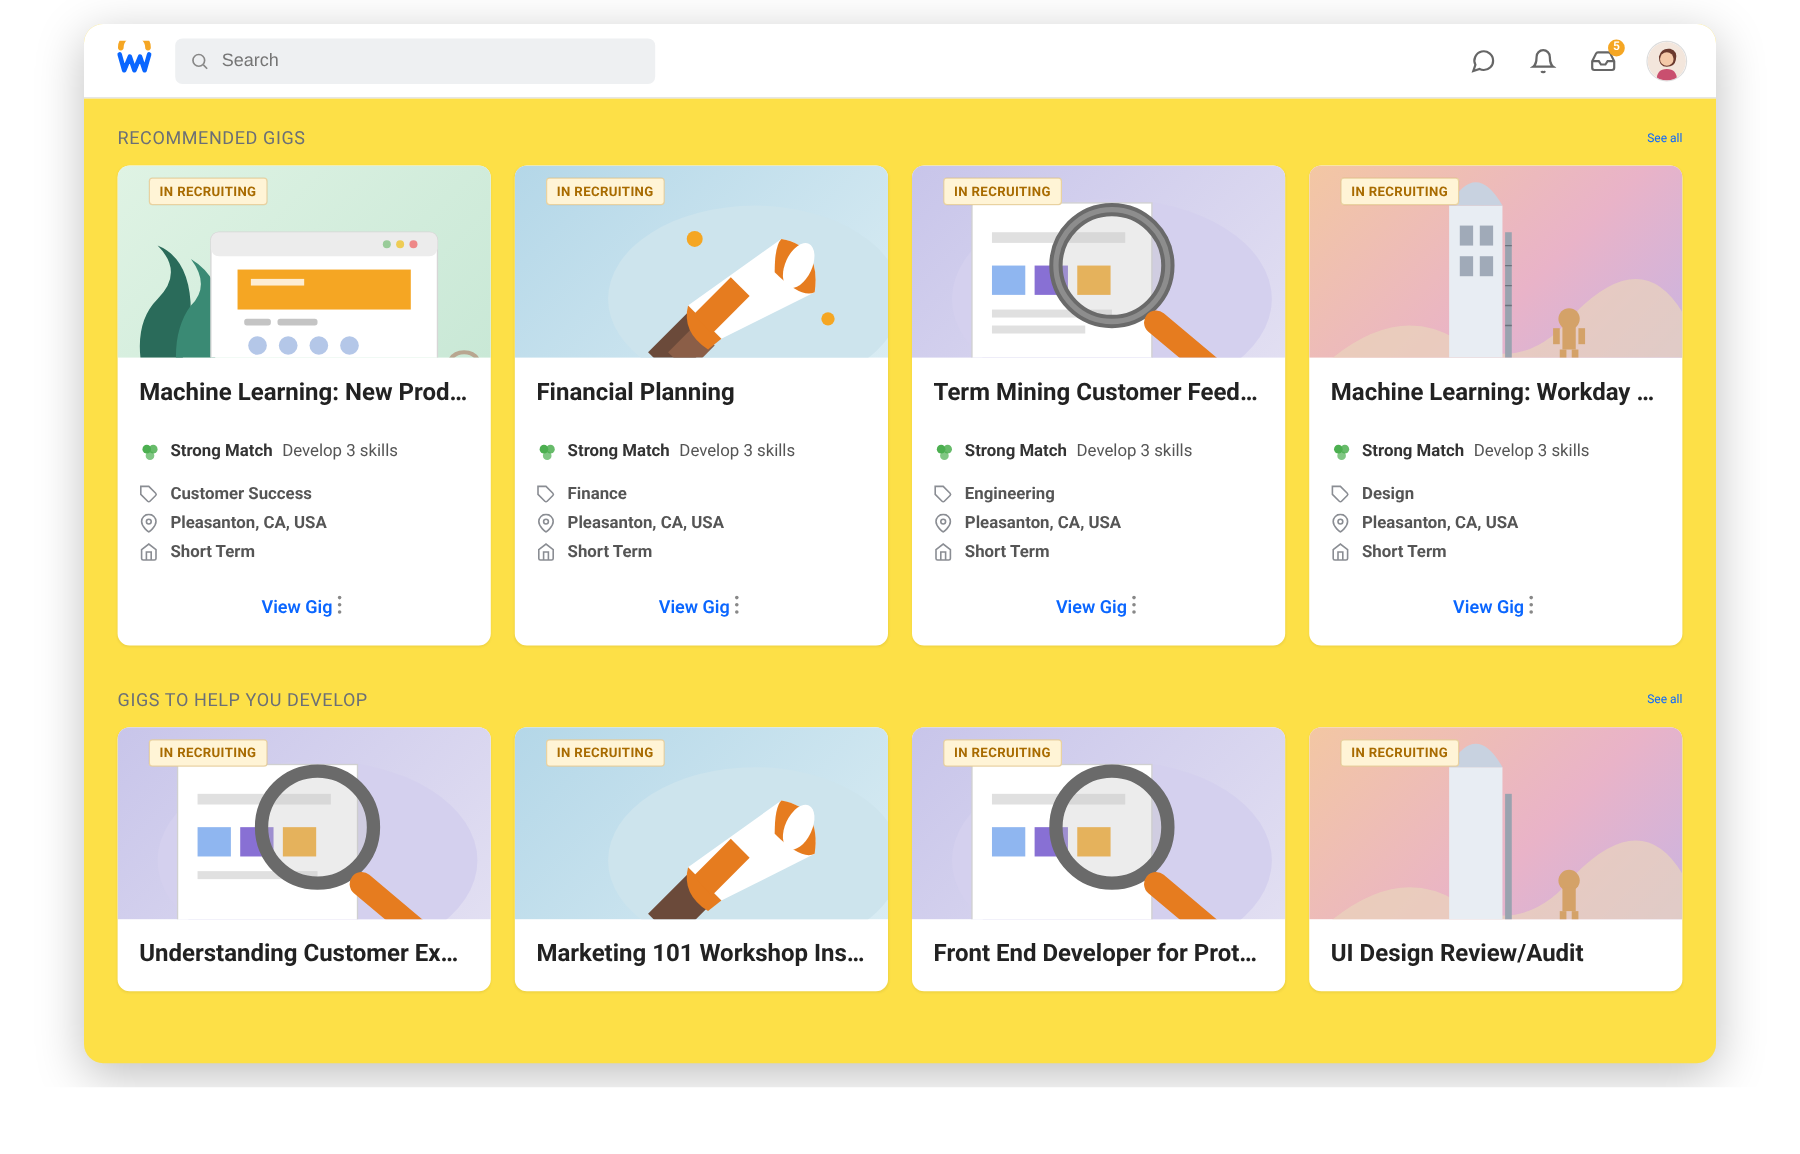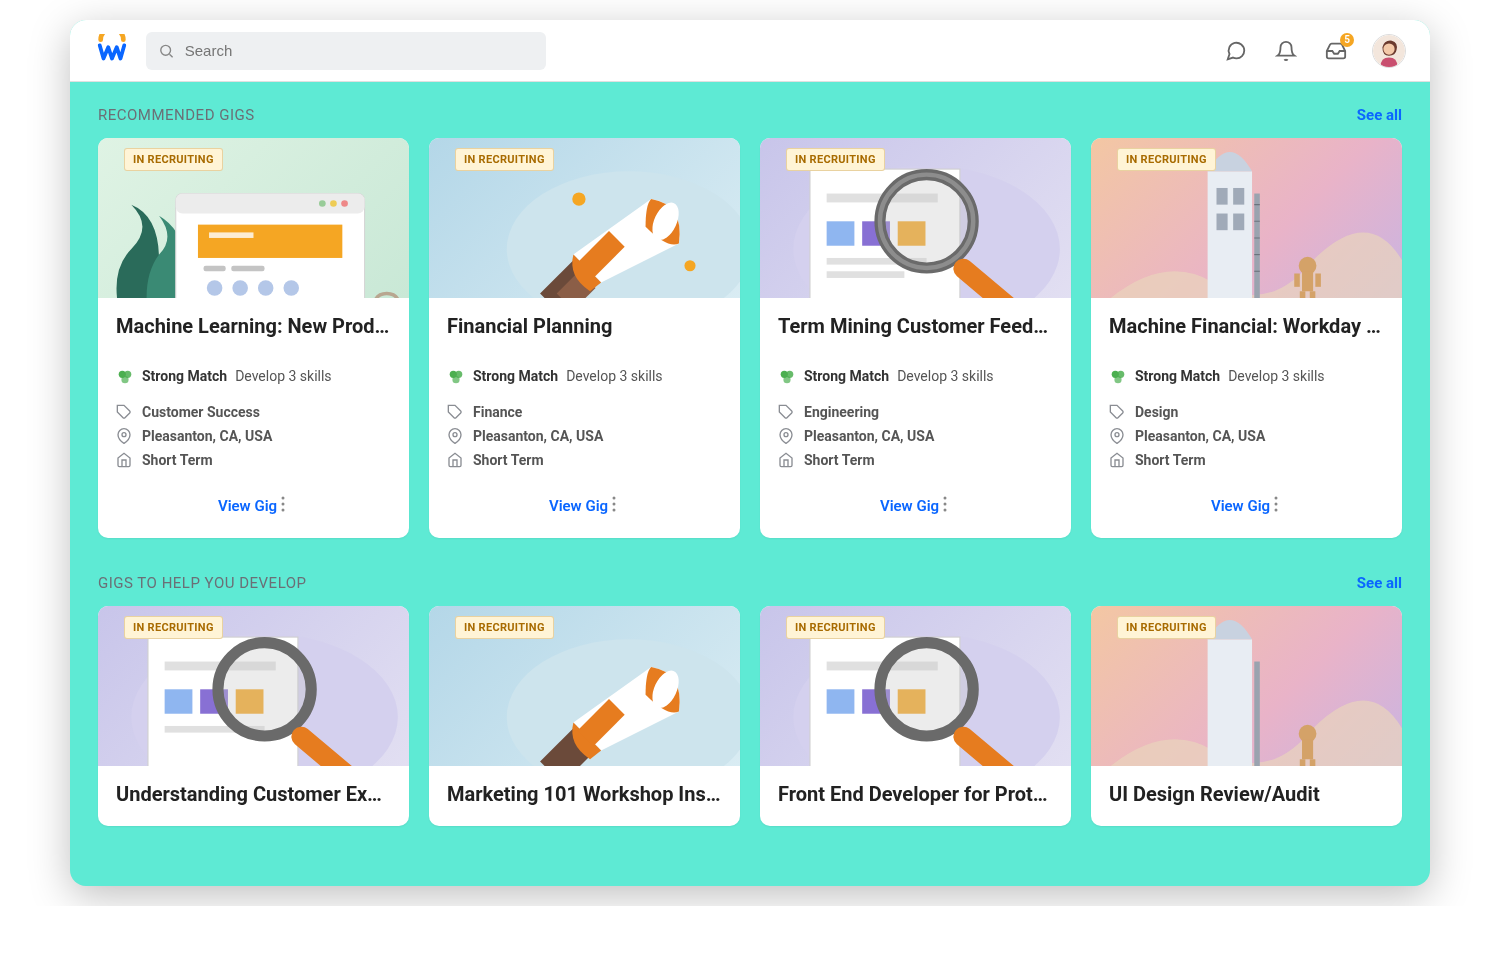--- a/index.html
+++ b/index.html
@@ -1,30 +1,30 @@
 <!DOCTYPE html>
 <html><head>
 <meta charset="utf-8">
 <style>
 * { box-sizing: border-box; margin: 0; padding: 0; }
 body { font-family: -apple-system, BlinkMacSystemFont, "Segoe UI", Roboto, Helvetica, Arial, sans-serif; background: #fff; }
-.window { width: 1360px; margin: 20px auto; border-radius: 16px; overflow: hidden; box-shadow: 0 10px 40px rgba(0,0,0,0.25); background: #5eead4; }
+.window { width: 1360px; margin: 20px auto; border-radius: 16px; overflow: hidden; box-shadow: 0 10px 40px rgba(0,0,0,0.25); background: #fde047; }
 .topbar { height: 62px; background: #fff; border-bottom: 1px solid #e0e0e0; display: flex; align-items: center; padding: 0 24px; gap: 16px; }
 .logo { width: 36px; height: 36px; display:flex; align-items:center; justify-content:center; }
 .searchbox { flex: 0 0 400px; height: 38px; background: #eef0f2; border-radius: 6px; display: flex; align-items: center; padding: 0 12px; gap: 10px; }
 .searchbox input { border: none; background: transparent; outline: none; font-size: 15px; color: #555; width: 100%; }
 .topbar-spacer { flex: 1; }
 .topbar-actions { display: flex; align-items: center; gap: 22px; }
 .icon-btn { width: 28px; height: 28px; display: flex; align-items: center; justify-content: center; color: #666; position: relative; cursor: pointer; }
 .badge { position: absolute; top: -4px; right: -4px; background: #f5a623; color: #fff; font-size: 10px; font-weight: 600; border-radius: 8px; min-width: 14px; height: 14px; display:flex; align-items:center; justify-content:center; padding: 0 3px; }
 .avatar { width: 34px; height: 34px; border-radius: 50%; background: #fff; border: 1px solid #ddd; display:flex; align-items:center; justify-content:center; overflow:hidden; cursor:pointer; }
 .content { padding: 24px 28px; }
 .section-header { display: flex; align-items: center; justify-content: space-between; margin-bottom: 14px; }
 .section-title { font-size: 15px; font-weight: 400; letter-spacing: 0.5px; color: #6b6f76; text-transform: uppercase; }
-.see-all { color: #0a66ff; font-size: 15px; font-weight: 700; cursor: pointer; margin-left: 40px; }
+.see-all { color: #0a66ff; font-size: 10px; font-weight: 400; cursor: pointer; margin-left: 40px; }
 .card-row { display: grid; grid-template-columns: repeat(4, 1fr); gap: 20px; margin-bottom: 36px; }
 .card { background: #fff; border-radius: 10px; overflow: hidden; box-shadow: 0 1px 2px rgba(0,0,0,0.06); display: flex; flex-direction: column; }
 .card-illus { height: 160px; position: relative; overflow: hidden; }
 .status-chip { position: absolute; top: 10px; left: 26px; background: #fff4d6; color: #a86b00; font-size: 11px; font-weight: 700; letter-spacing: 0.3px; padding: 4px 8px; border-radius: 3px; border: 1px solid rgba(168,107,0,0.25); z-index: 5; }
 .card-body { padding: 16px 18px 10px; flex: 1; }
 .card-title { font-size: 20px; font-weight: 700; color: #222; margin-bottom: 10px; white-space: nowrap; overflow: hidden; text-overflow: ellipsis; }
 .match-row { display: flex; align-items: flex-start; gap: 8px; margin-bottom: 4px; flex-wrap: wrap; font-size: 14px; color: #555; margin-top: 30px; }
 .match-icon { width: 18px; height: 18px; flex-shrink: 0; }
 .match-label { font-weight: 700; color: #333; }
 .skills-text { color: #555; }
@@ -314,21 +314,21 @@
               <rect x="128" y="68" width="10" height="15" fill="#a0aab8"></rect>
             <circle cx="195" cy="115" r="8" fill="#d4a268"></circle>
             <rect x="190" y="120" width="10" height="18" fill="#d4a268"></rect>
             <rect x="188" y="138" width="5" height="14" fill="#d4a268"></rect>
               <rect x="197" y="138" width="5" height="14" fill="#d4a268"></rect>
             <rect x="183" y="122" width="5" height="12" fill="#d4a268"></rect>
               <rect x="202" y="122" width="5" height="12" fill="#d4a268"></rect>
           </svg>
         </div>
         <div class="card-body">
-          <div class="card-title">Machine Financial: Workday …</div>
+          <div class="card-title">Machine Learning: Workday …</div>
           <div class="match-row">
             <svg class="match-icon" viewBox="0 0 20 20">
                 <circle cx="7" cy="7" r="4" fill="#4caf50"></circle>
                 <circle cx="13" cy="7" r="4" fill="#4caf50" opacity="0.85"></circle>
                 <circle cx="10" cy="13" r="4" fill="#4caf50" opacity="0.7"></circle>
               </svg>
             <span class="match-label">Strong Match</span>
             <span class="skills-text">Develop 3 skills</span>
           </div>
           <div class="meta-list">

